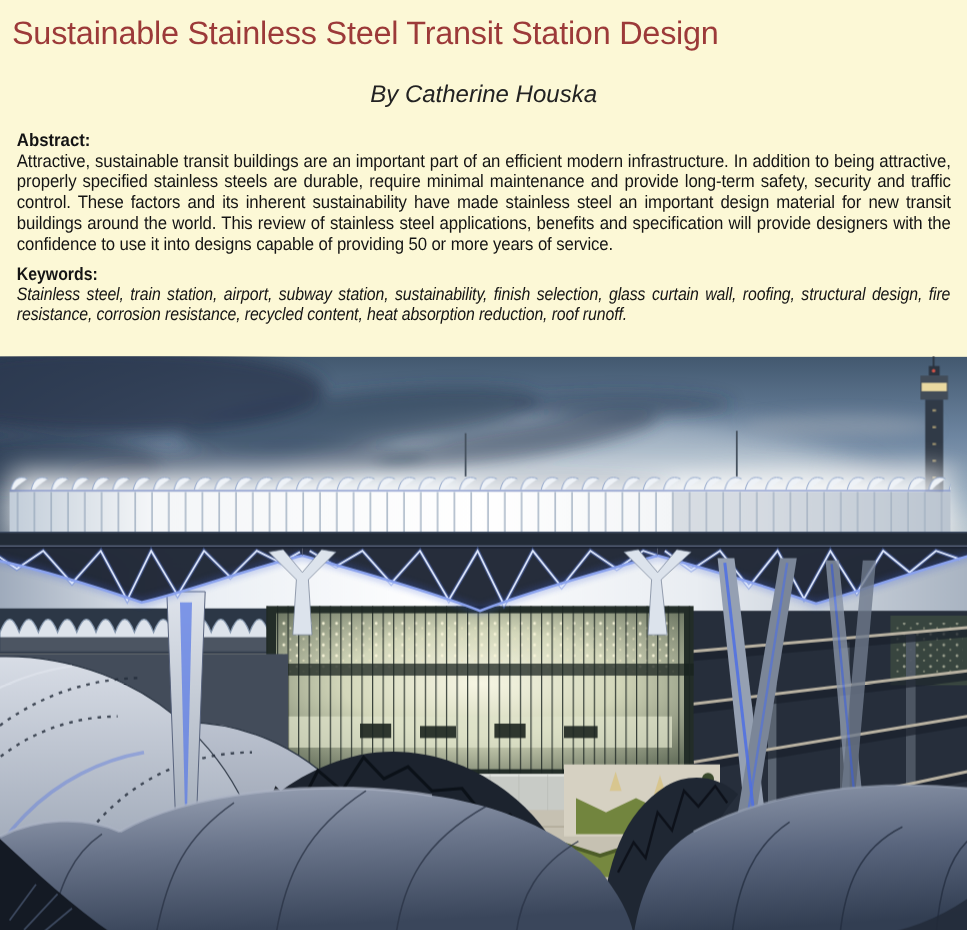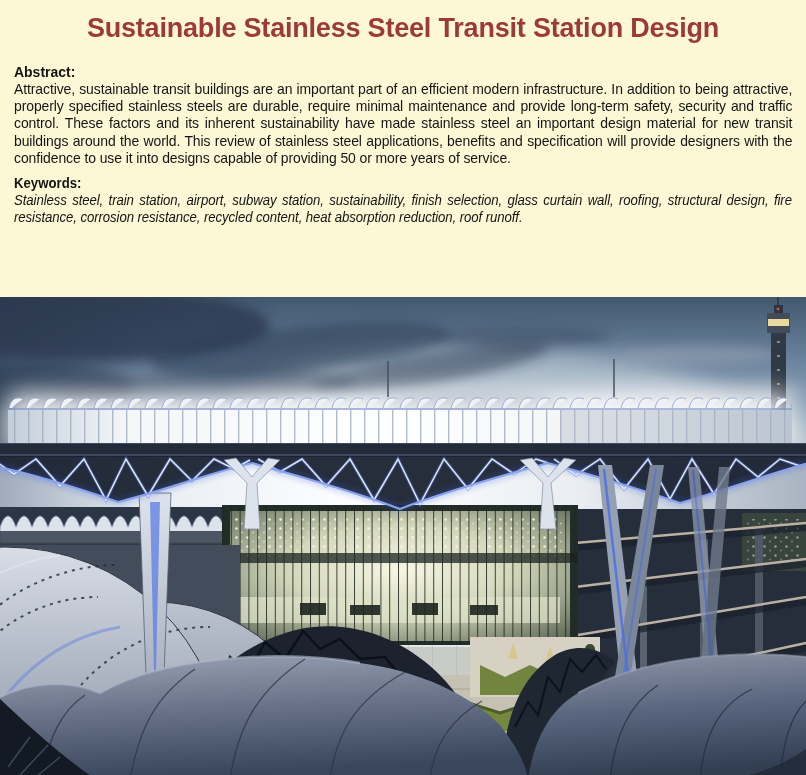--- a/index.html
+++ b/index.html
@@ -4,22 +4,22 @@
 <style>
   html,body{margin:0;padding:0;}
   body{
     width:806px;height:775px;overflow:hidden;position:relative;
     background:#fcf8d6;
     font-family:"Liberation Sans","DejaVu Sans",sans-serif;
     color:#141414;
   }
   .page{position:relative;width:806px;height:775px;}
   .title{
-    margin:13px 10px 0;text-align:center;
-    font-size:27px;font-weight:bold;line-height:31px;letter-spacing:-0.2px;
+    margin:13px 10px 0;
+    font-size:27px;font-weight:normal;line-height:31px;letter-spacing:-0.2px;
     color:#9c3a39;
   }
   .byline{
     margin:24px 0 0;text-align:center;font-style:italic;
     font-size:20px;line-height:22px;color:#222;
   }
   .textblock{margin:0 14px;}
   .squeeze-abs{width:836px;transform:scaleX(0.931);transform-origin:0 0;}
   .squeeze-kw{width:884px;transform:scaleX(0.88);transform-origin:0 0;}
   .sec-heading{margin:19px 0 0;font-size:15px;font-weight:bold;line-height:17px;}
@@ -30,20 +30,21 @@
     position:absolute;left:0;top:284px;width:806px;height:482px;overflow:hidden;
   }
   .photo svg{display:block;}
 </style>
 </head>
 <body>
 
 <div class="page">
 
   <h1 class="title">Sustainable Stainless Steel Transit Station Design</h1>
+  <div class="byline">By Catherine Houska</div>
 
   <div class="textblock squeeze-abs">
     <div class="sec-heading">Abstract:</div>
     <p class="body-text">Attractive, sustainable transit buildings are an important part of an efficient modern infrastructure. In addition to being attractive, properly specified stainless steels are durable, require minimal maintenance and provide long-term safety, security and traffic control.  These factors and its inherent sustainability have made stainless steel an important design material for new transit buildings around the world. This review of stainless steel applications, benefits and specification will provide designers with the confidence to use it into designs capable of providing 50 or more years of service.</p>
   </div>
 
   <div class="textblock squeeze-kw kw">
     <div class="sec-heading">Keywords:</div>
     <p class="body-text">Stainless steel, train station, airport, subway station, sustainability, finish selection, glass curtain wall, roofing, structural design, fire resistance, corrosion resistance, recycled content, heat absorption reduction, roof runoff.</p>
   </div>

